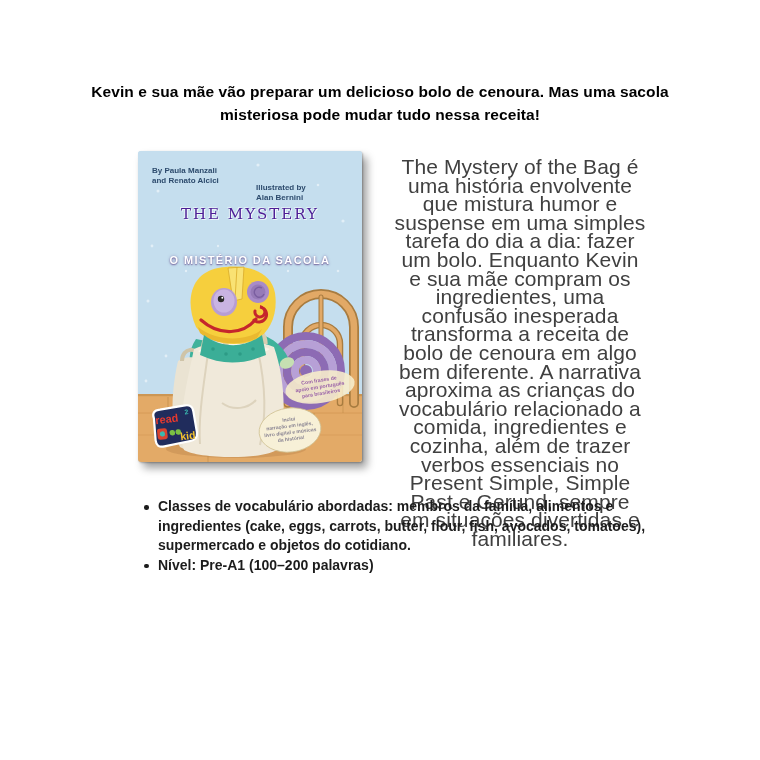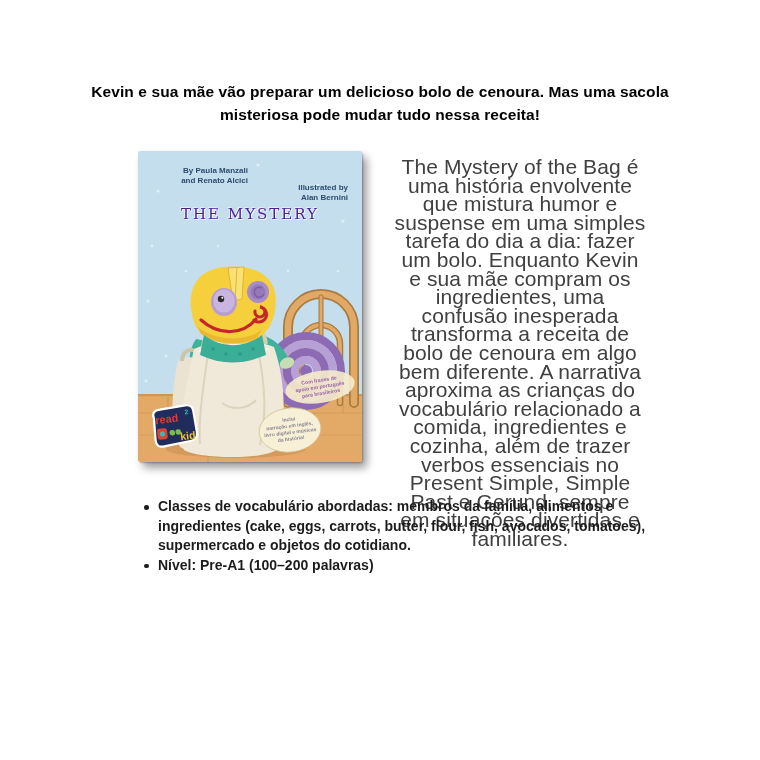--- a/index.html
+++ b/index.html
@@ -31,21 +31,21 @@
     width: 224px; height: 311px;
     border-radius: 3px;
     box-shadow: 5px 6px 9px rgba(0,0,0,0.38), 1px 1px 2px rgba(0,0,0,0.25);
     overflow: hidden;
     background: #c5deee;
   }
   .cover svg { position: absolute; left: 0; top: 0; }
   .cover .overlay { position: absolute; z-index: 2; }
   .byline {
     font-size: 8px; font-weight: 700; color: #2d4b6d;
-    line-height: 10px; text-align: right;
+    line-height: 10px; text-align: left;
   }
   .byline-left { left: 14px; top: 15px; width: 96px; }
   .byline-right { left: 118px; top: 15px; width: 92px; margin-top: 17px; }
   .cover-title {
     left: 0; top: 49px; width: 100%;
     text-align: center;
     font-family: "DejaVu Serif", "Liberation Serif", serif;
     font-size: 15px; line-height: 28.5px;
     color: #4c1d95; letter-spacing: 2px;
     text-shadow: 1px 1px 0 rgba(255,255,255,0.75), -1px -1px 0 rgba(255,255,255,0.55);
@@ -232,20 +232,21 @@
     <div>By Paula Manzali</div>
     <div>and Renato Alcici</div>
   </div>
   <div class="overlay byline byline-right">
     <div>Illustrated by</div>
     <div>Alan Bernini</div>
   </div>
   <div class="overlay cover-title">
     <div>THE MYSTERY</div>
   </div>
+  <div class="overlay cover-subtitle">O MISTÉRIO DA SACOLA</div>
 </div>
 
 <div class="description">The Mystery of the Bag é uma história envolvente que mistura humor e suspense em uma simples tarefa do dia a dia: fazer um bolo. Enquanto Kevin e sua mãe compram os ingredientes, uma confusão inesperada transforma a receita de bolo de cenoura em algo bem diferente. A narrativa aproxima as crianças do vocabulário relacionado a comida, ingredientes e cozinha, além de trazer verbos essenciais no Present Simple, Simple Past e Gerund, sempre em situações divertidas e familiares.</div>
 
 <ul class="features">
   <li>
     <span class="dot"></span>
     <span>Classes de vocabulário abordadas: membros da família, alimentos e ingredientes (cake, eggs, carrots, butter, flour, fish, avocados, tomatoes), supermercado e objetos do cotidiano.</span>
   </li>
   <li>

